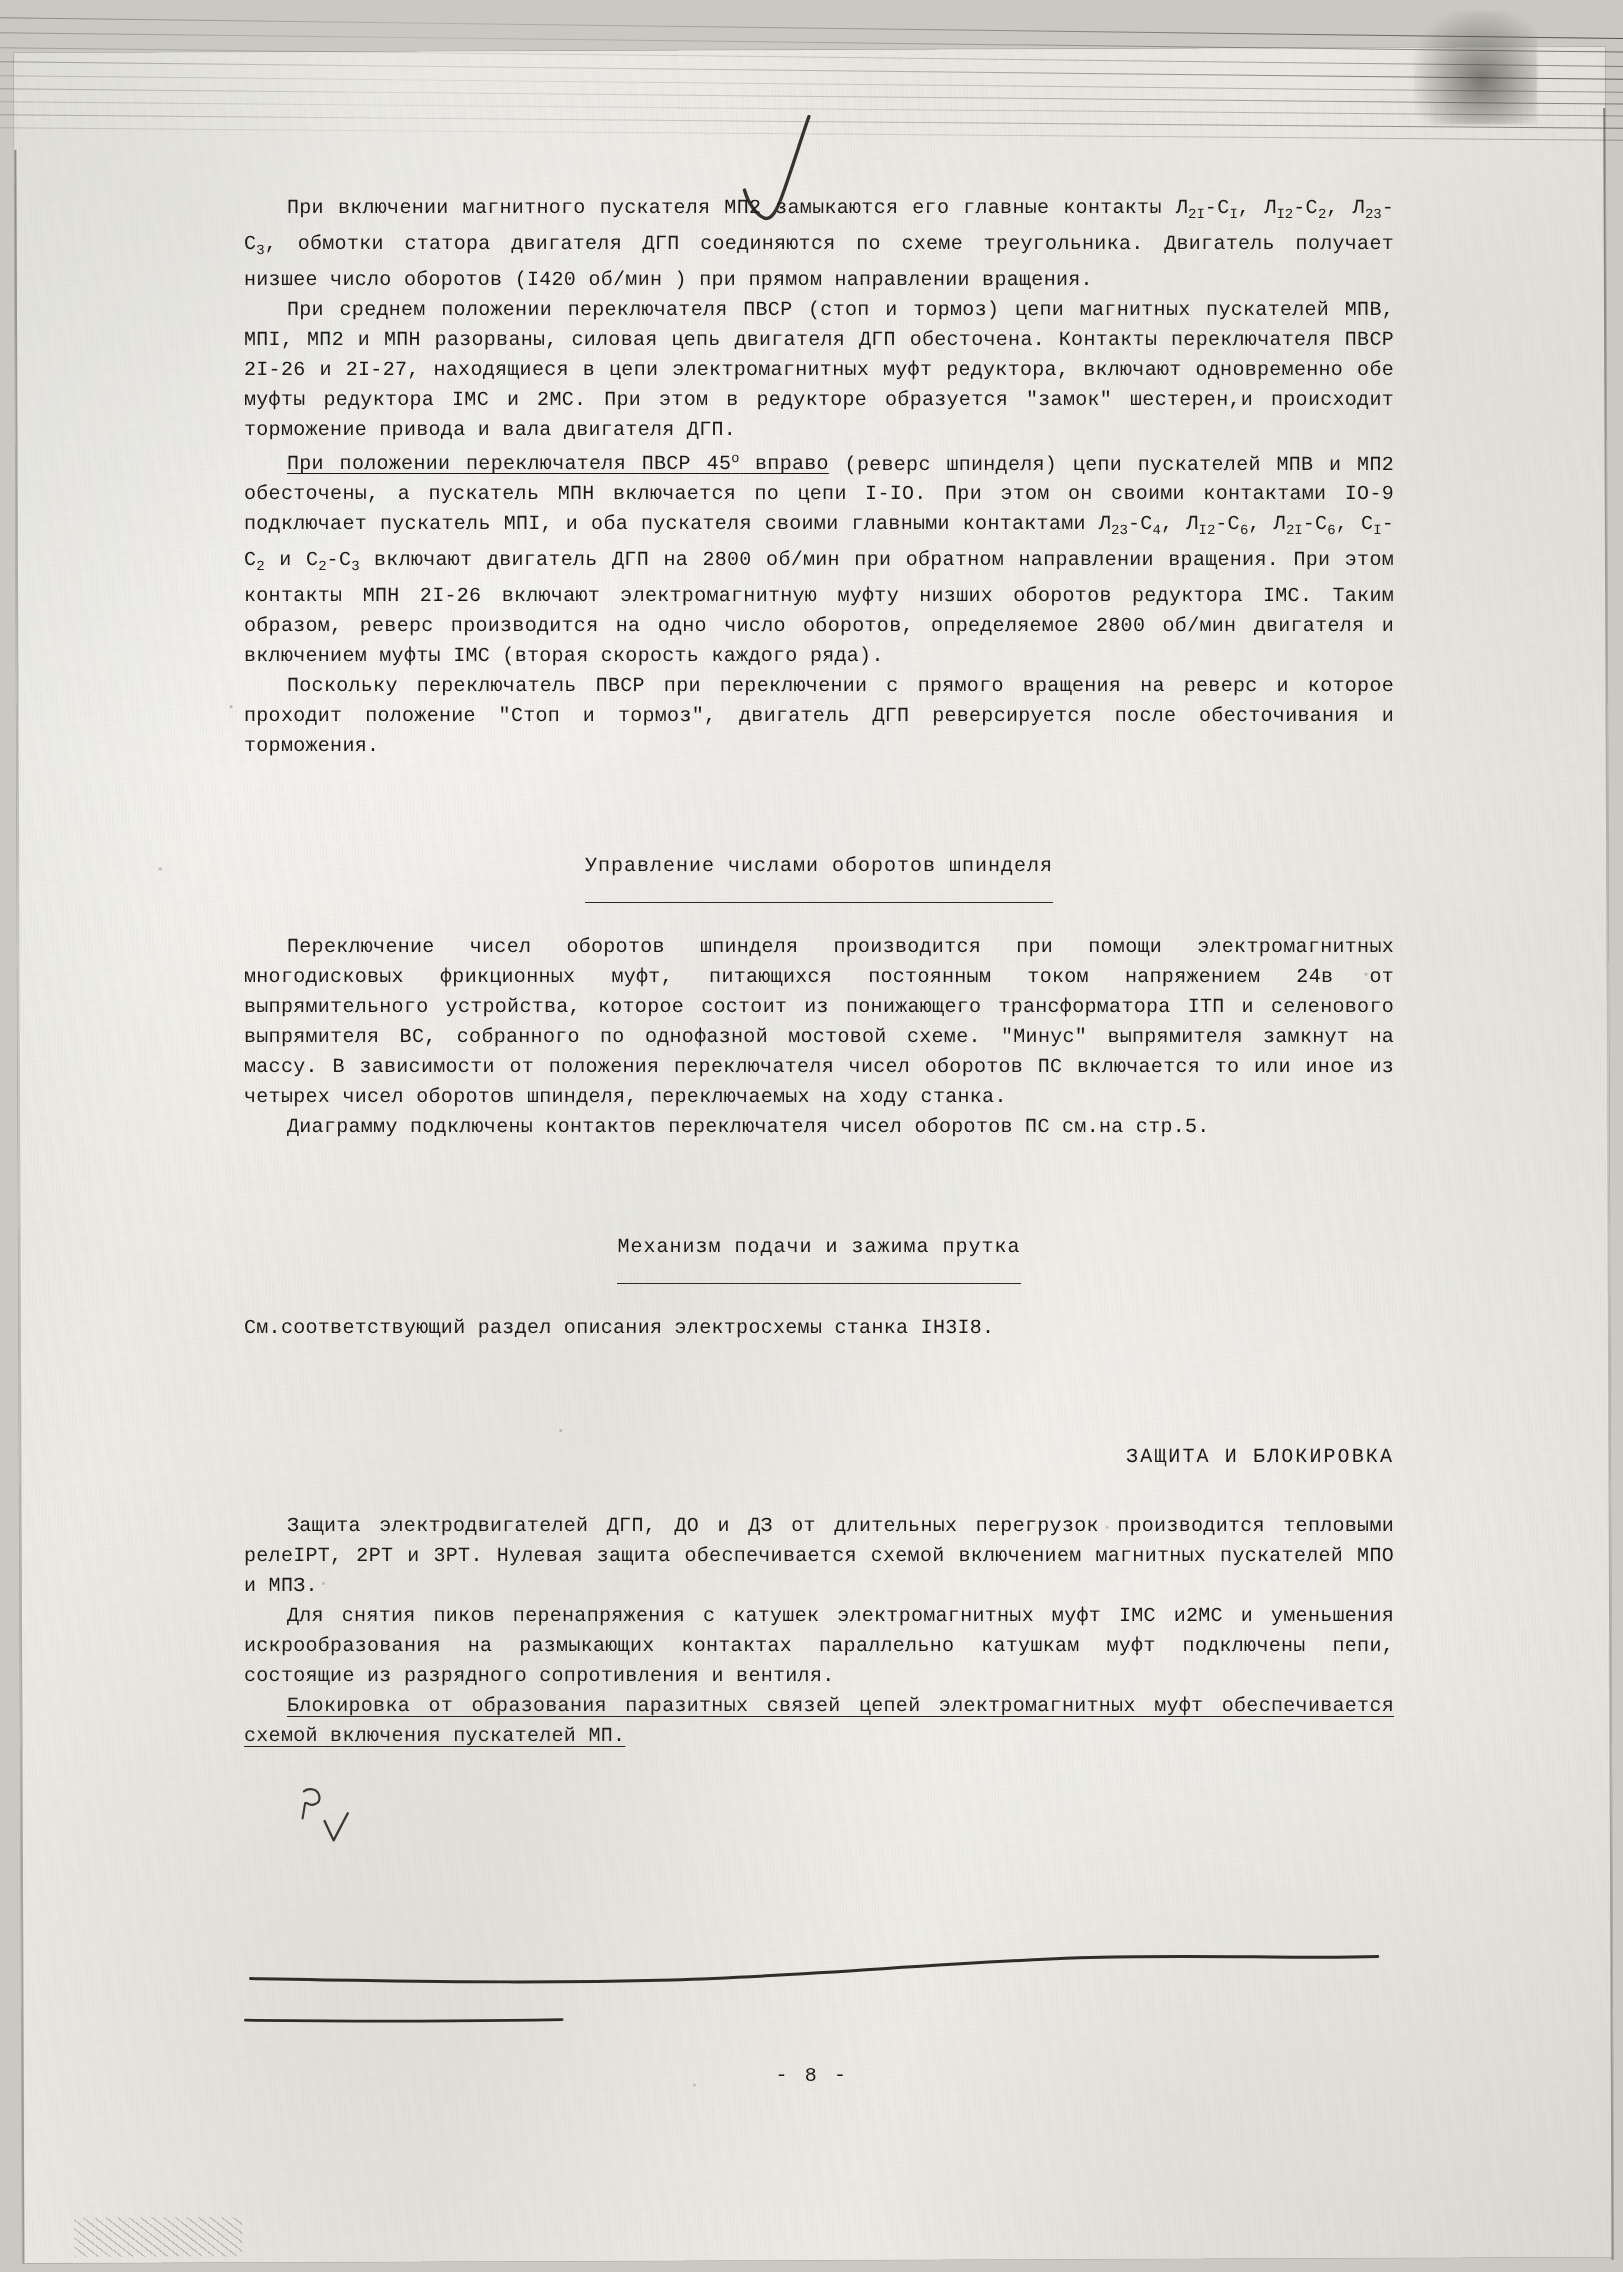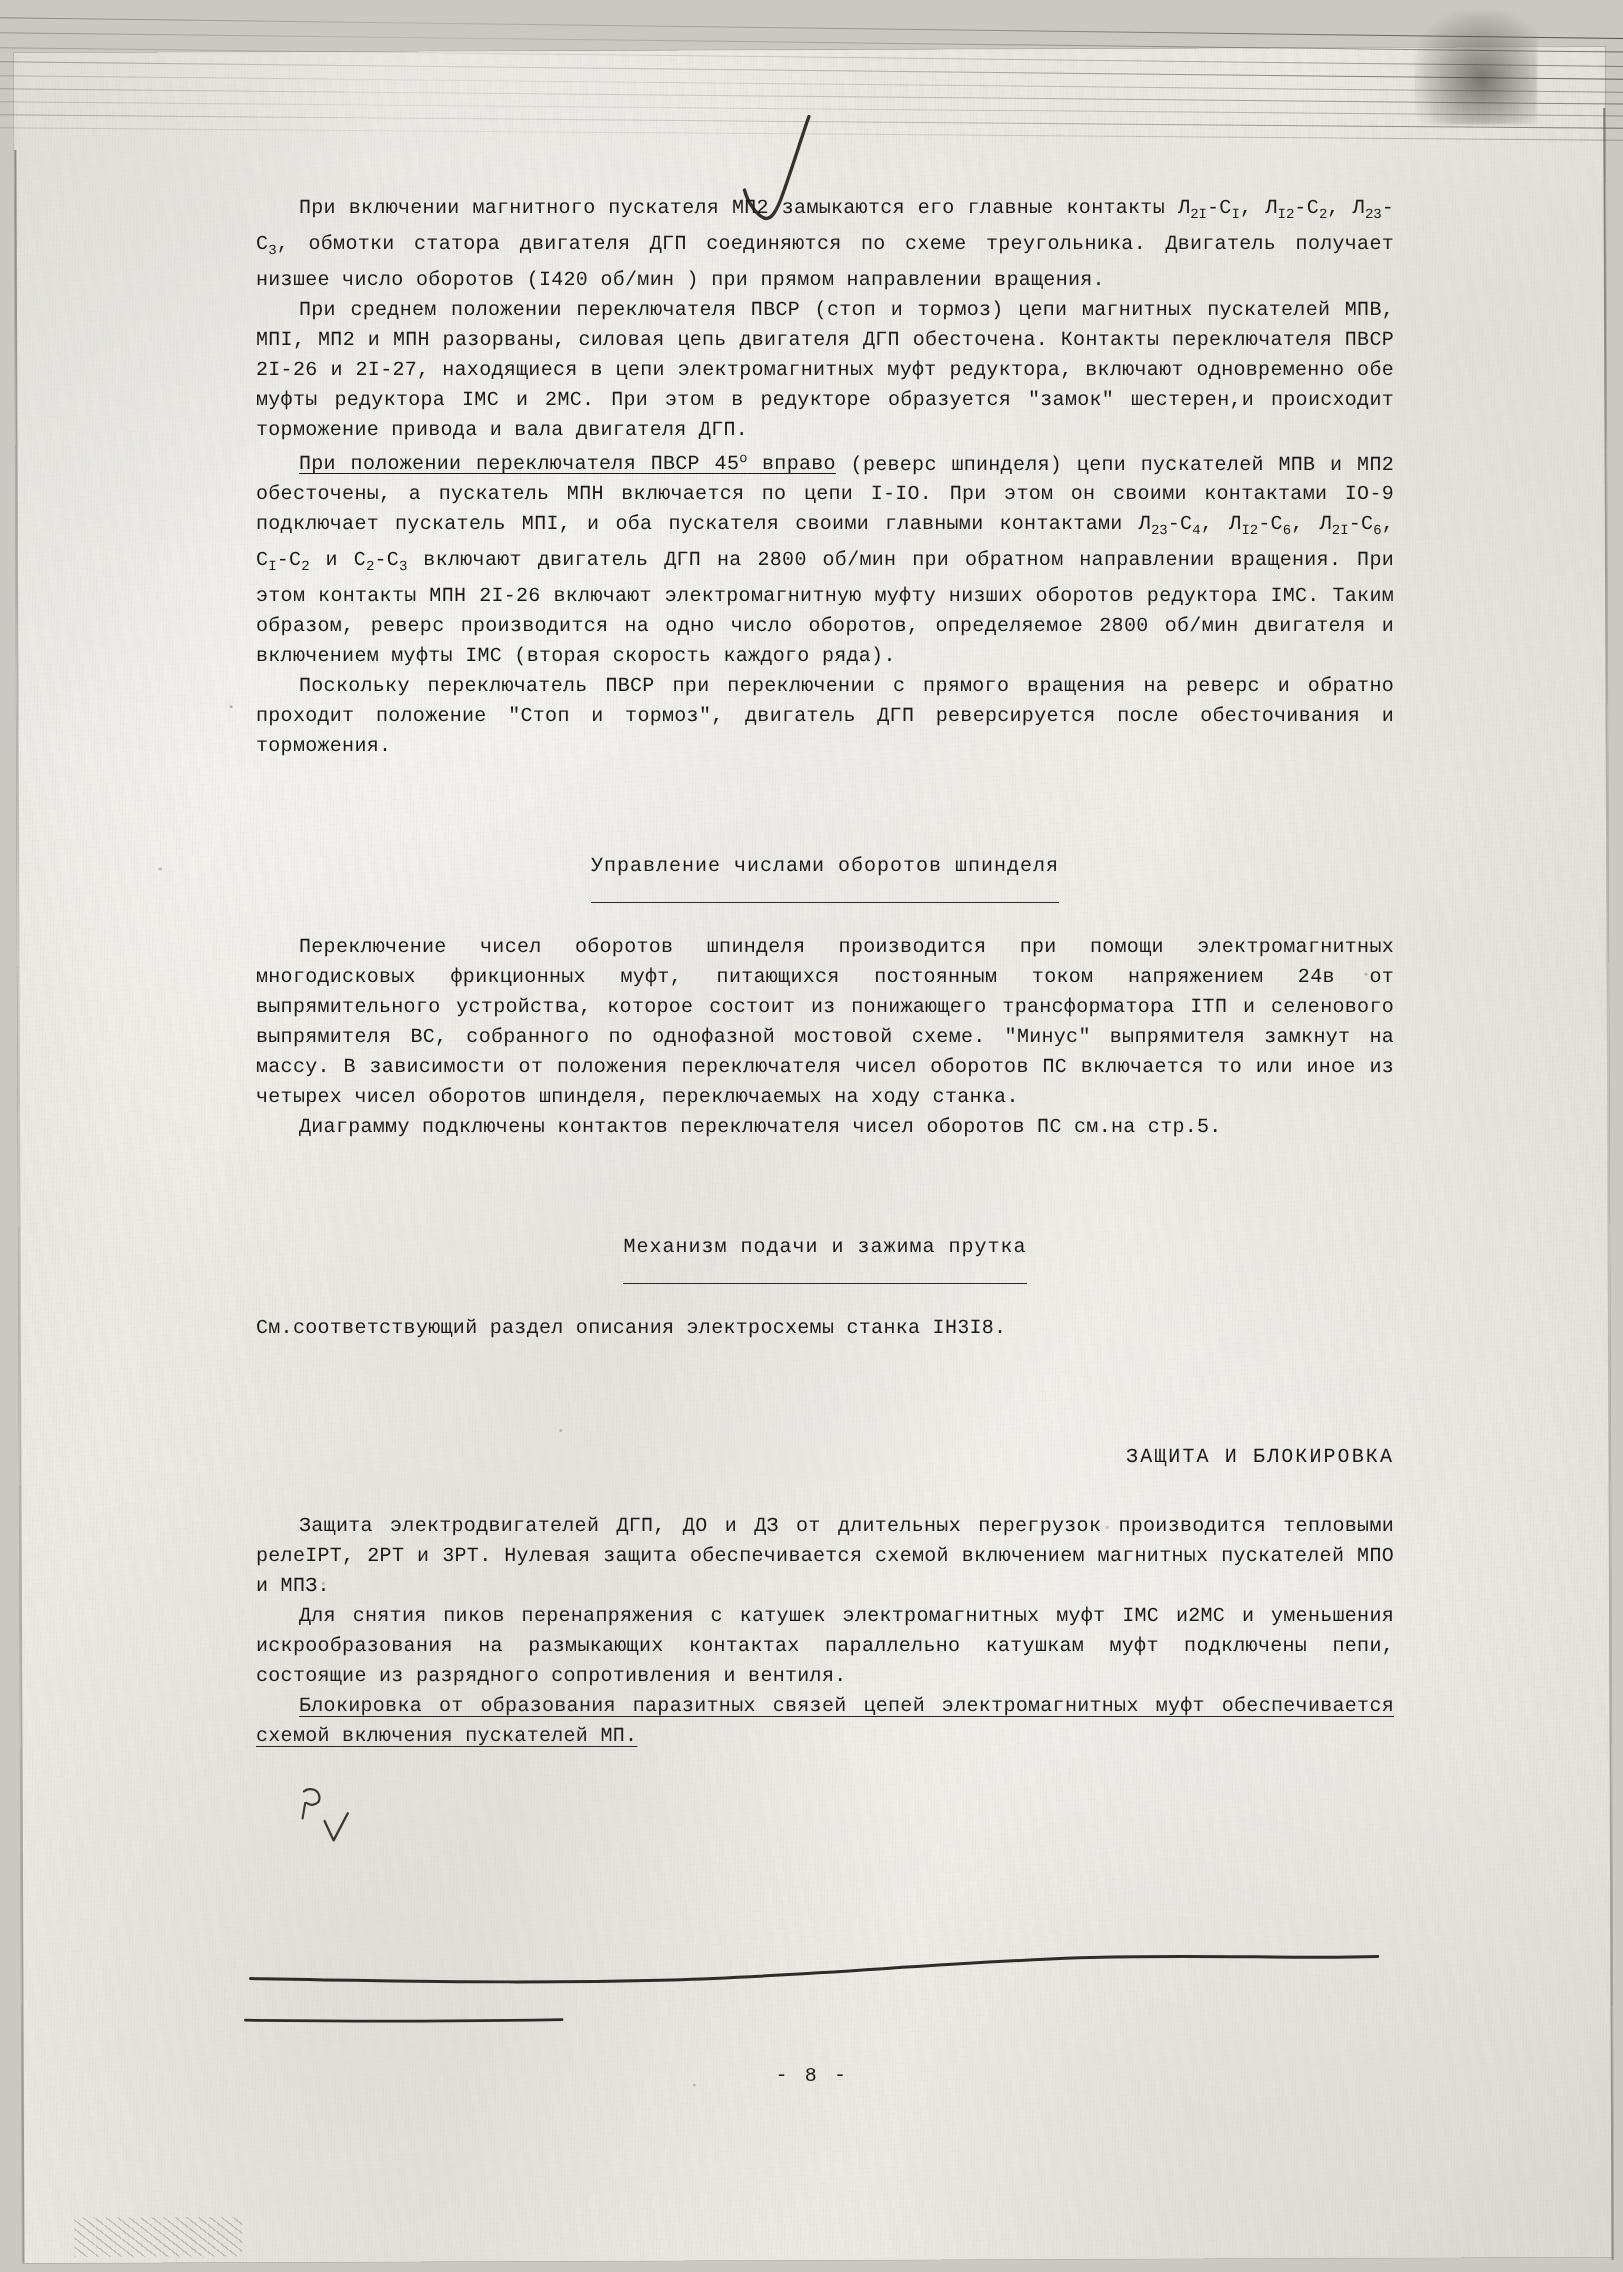--- a/index.html
+++ b/index.html
@@ -110,21 +110,21 @@
     top: 194px;
     width: 1150px;
     color: #1c1a18;
     font-size: 20px;
     line-height: 30px;
     letter-spacing: 0.3px;
     text-rendering: geometricPrecision;
   }
 
   .p {
-    margin: 0 0 0 12px;
+    margin: 0 0 0 0;
     text-indent: 43px;
     text-align: justify;
     white-space: normal;
   }
   .p.noindent { text-indent: 0; }
   .gap-sm { height: 9px; }
   .gap-md { height: 30px; }
   .gap-xl { height: 90px; }
 
   sub {
@@ -252,21 +252,21 @@
   </svg>
 
   <div class="body-text">
 
     <p class="p"><span>При включении магнитного пускателя МП2 замыкаются его главные контакты Л</span><sub>2I</sub><span>-С</span><sub>I</sub><span>, Л</span><sub>I2</sub><span>-С</span><sub>2</sub><span>, Л</span><sub>23</sub><span>-С</span><sub>3</sub><span>, обмотки статора двигателя ДГП соединяются по схеме треугольника. Двигатель получает низшее число оборотов (I420 об/мин ) при прямом направлении вращения.</span></p>
 
     <p class="p">При среднем положении переключателя ПВСР (стоп и тормоз) цепи магнитных пускателей МПВ, МПI, МП2 и МПН разорваны, силовая цепь двигателя ДГП обесточена. Контакты переключателя ПВСР 2I-26 и 2I-27, находящиеся в цепи электромагнитных муфт редуктора, включают одновременно обе муфты редуктора IМС и 2МС. При этом в редукторе образуется "замок" шестерен,и происходит торможение привода и вала двигателя ДГП.</p>
 
     <p class="p"><span class="u-lead"><span>При положении переключателя ПВСР 45</span><sup>о</sup><span> вправо</span></span><span> (реверс шпинделя) цепи пускателей МПВ и МП2 обесточены, а пускатель МПН включается по цепи I-IO. При этом он своими контактами IO-9 подключает пускатель МПI, и оба пускателя своими главными контактами Л</span><sub>23</sub><span>-С</span><sub>4</sub><span>, Л</span><sub>I2</sub><span>-С</span><sub>6</sub><span>, Л</span><sub>2I</sub><span>-С</span><sub>6</sub><span>, С</span><sub>I</sub><span>-С</span><sub>2</sub><span> и С</span><sub>2</sub><span>-С</span><sub>3</sub><span> включают двигатель ДГП на 2800 об/мин при обратном направлении вращения. При этом контакты МПН 2I-26 включают электромагнитную муфту низших оборотов редуктора IМС. Таким образом, реверс производится на одно число оборотов, определяемое 2800 об/мин  двигателя и включением муфты IМС (вторая скорость каждого ряда).</span></p>
 
-    <p class="p">Поскольку переключатель ПВСР при переключении с прямого вращения на реверс и обратно проходит положение "Стоп и тормоз", двигатель ДГП реверсируется после обесточивания и торможения.</p>
+    <p class="p">Поскольку переключатель ПВСР при переключении с прямого вращения на реверс и которое проходит положение "Стоп и тормоз", двигатель ДГП реверсируется после обесточивания и торможения.</p>
 
 
     <div class="gap-xl"></div>
 
     <p class="p heading"><span class="ul">Управление числами оборотов шпинделя</span></p>
 
     <div class="gap-md"></div>
 
     <p class="p">Переключение чисел оборотов шпинделя производится при помощи электромагнитных многодисковых фрикционных муфт, питающихся постоянным током напряжением 24в от выпрямительного устройства, которое состоит из понижающего трансформатора IТП и селенового выпрямителя ВС, собранного по однофазной мостовой схеме. "Минус" выпрямителя замкнут на массу. В зависимости от положения переключателя чисел оборотов ПС включается то или иное из четырех чисел оборотов шпинделя, переключаемых на ходу станка.</p>
 

